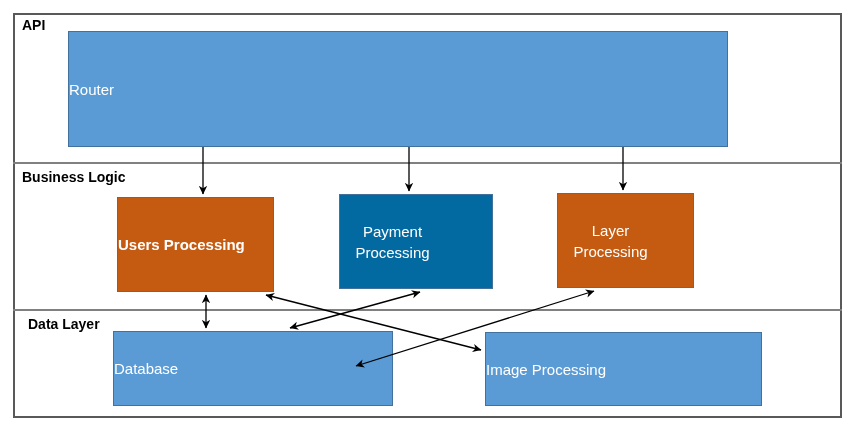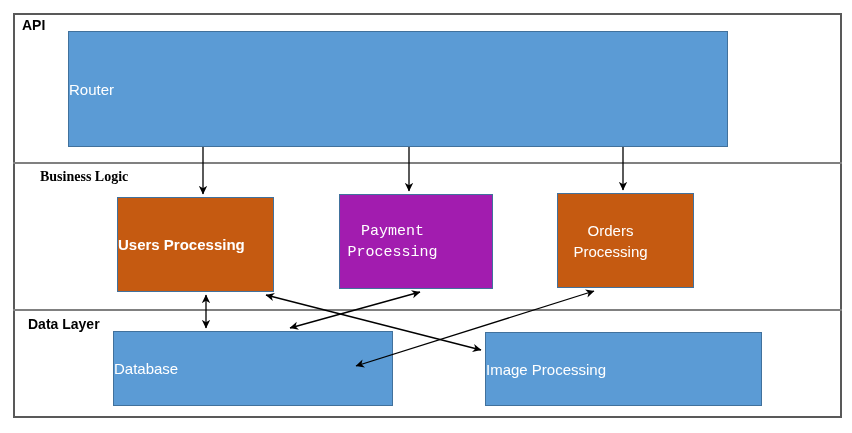--- a/index.html
+++ b/index.html
@@ -26,21 +26,21 @@
   .divider.d1 { top: 162px; }
   .divider.d2 { top: 309px; }
   .layer-label {
     position: absolute;
     font-size: 14px;
     font-weight: bold;
     color: #000000;
     white-space: nowrap;
   }
   .layer-label.api { left: 22px; top: 17px; }
-  .layer-label.bl  { left: 40px; top: 169px; font-family: Liberation Serif, serif; }
+  .layer-label.bl  { left: 22px; top: 169px; }
   .layer-label.dl  { left: 28px; top: 316px; }
   .node {
     position: absolute;
     box-sizing: border-box;
     border: 1px solid #41719C;
     display: flex;
     align-items: center;
     color: #FFFFFF;
     font-size: 15px;
     text-align: center;
@@ -73,25 +73,25 @@
   <div class="layer-label api">API</div>
   <div class="layer-label bl">Business Logic</div>
   <div class="layer-label dl">Data Layer</div>
 
   <div class="node router" style="background: rgb(91, 155, 213);">
     <span class="node-label">Router</span>
   </div>
   <div class="node users" style="background: rgb(197, 90, 17);">
     <span class="node-label">Users Processing</span>
   </div>
-  <div class="node payment" style="background: #a21caf; font-family: Liberation Mono, monospace;">
+  <div class="node payment" style="background: #0369a1;">
     <span class="node-label">Payment Processing</span>
   </div>
   <div class="node orders" style="background: rgb(197, 90, 17);">
-    <span class="node-label">Orders Processing</span>
+    <span class="node-label">Layer Processing</span>
   </div>
   <div class="node database" style="background: rgb(91, 155, 213);">
     <span class="node-label">Database</span>
   </div>
   <div class="node image" style="background: rgb(91, 155, 213);">
     <span class="node-label">Image Processing</span>
   </div>
 
   <svg class="edges-svg" width="852" height="433" viewBox="0 0 852 433" xmlns="http://www.w3.org/2000/svg">
     <defs>

